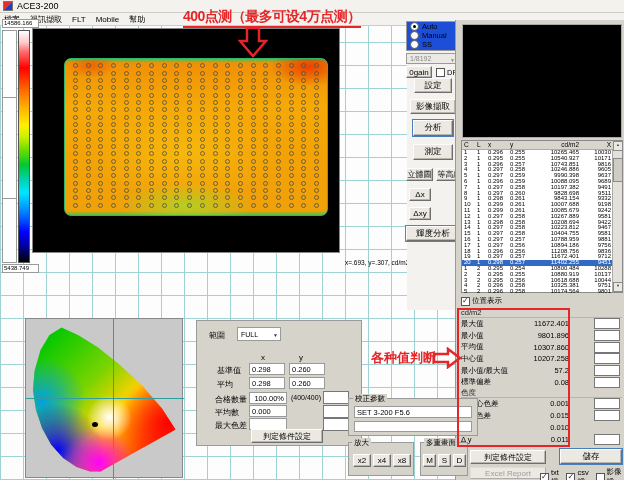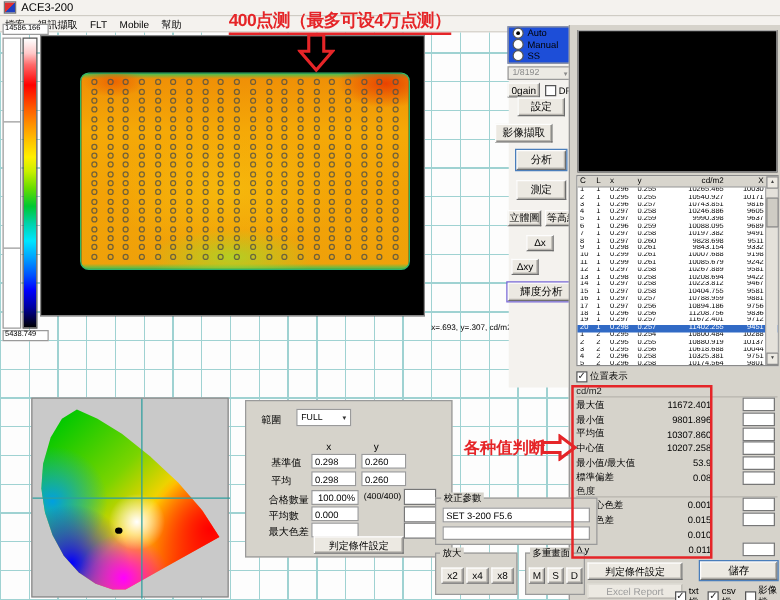--- a/index.html
+++ b/index.html
@@ -550,26 +550,26 @@
     </div>
 </div>
 <div class="abs combo" style="left:406px;top:53px;width:52px;height:11px;">1/8192</div>
 <button class="abs win-btn small" style="left:406px;top:66px;width:26px;height:12px;">0gain</button>
 <div class="abs cb-item" style="left:436px;top:68px;">
     <span class="cb"></span>
     <span>DR</span>
   </div>
 
 <button class="abs win-btn" style="left:414px;top:78px;width:38px;height:15px;">設定</button>
-<button class="abs win-btn" style="left:396px;top:99px;width:46px;height:15px;">影像擷取</button>
+<button class="abs win-btn" style="left:410px;top:99px;width:46px;height:15px;">影像擷取</button>
 <button class="abs win-btn focus-blue" style="left:413px;top:120px;width:40px;height:16px;">分析</button>
 <button class="abs win-btn" style="left:413px;top:144px;width:40px;height:16px;">測定</button>
 <button class="abs win-btn small" style="left:406px;top:168px;width:27px;height:13px;">立體圖</button>
 <button class="abs win-btn small" style="left:436px;top:168px;width:27px;height:13px;">等高線</button>
-<button class="abs win-btn small" style="left:409px;top:188px;width:22px;height:13px;margin-left:12px;">Δx</button>
+<button class="abs win-btn small" style="left:409px;top:188px;width:22px;height:13px;">Δx</button>
 <button class="abs win-btn small" style="left:457px;top:188px;width:22px;height:30px;">Δy</button>
 <button class="abs win-btn small" style="left:409px;top:207px;width:22px;height:13px;">Δxy</button>
 <button class="abs win-btn small" style="left:464px;top:207px;width:22px;height:13px;">色圍</button>
 <button class="abs win-btn focus-purple" style="left:406px;top:226px;width:54px;height:15px;">輝度分析</button>
 
 <div class="abs rpanel"></div>
 <div class="abs preview"></div>
 
 <div class="abs tbl">
   <div class="thead">
@@ -814,21 +814,21 @@
       <span class="ibox"></span>
     </div>
     <div class="srow">
       <span class="lbl">中心值</span>
       <span class="val">10207.258</span>
       <span class="sp"></span>
       <span class="ibox"></span>
     </div>
     <div class="srow">
       <span class="lbl">最小值/最大值</span>
-      <span class="val">53.9</span>
+      <span class="val">57.2</span>
       <span class="sp"></span>
       <span class="ibox"></span>
     </div>
     <div class="srow">
       <span class="lbl">標準偏差</span>
       <span class="val">0.08</span>
       <span class="sp"></span>
       <span class="ibox"></span>
     </div>
     <div class="stitle">色度</div>

